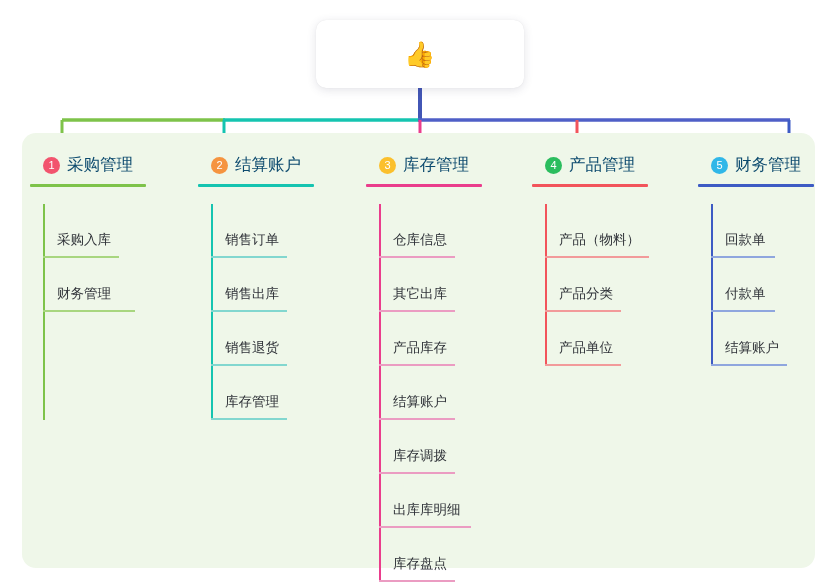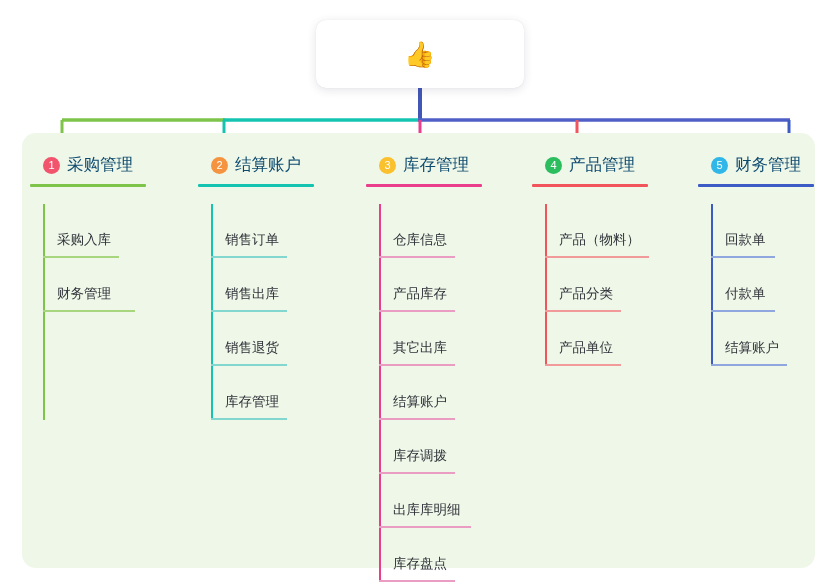--- a/index.html
+++ b/index.html
@@ -198,25 +198,25 @@
           <span class="col-title">库存管理</span>
         </div>
         <div class="col-rule" style="background: rgb(234, 61, 140); width: 116px;"></div>
         <div class="col-body" style="margin-top: 17px;">
           <div class="spine" style="background: rgb(234, 61, 140); height: 378px;"></div>
           <div class="leaf">
             <span class="leaf-text">仓库信息</span>
             <div class="leaf-rule" style="background: rgb(235, 156, 194); width: 76px;"></div>
           </div>
           <div class="leaf">
+            <span class="leaf-text">其它出库</span>
+            <div class="leaf-rule" style="background: rgb(235, 156, 194); width: 76px;"></div>
+          </div>
+          <div class="leaf">
             <span class="leaf-text">产品库存</span>
-            <div class="leaf-rule" style="background: rgb(235, 156, 194); width: 76px;"></div>
-          </div>
-          <div class="leaf">
-            <span class="leaf-text">其它出库</span>
             <div class="leaf-rule" style="background: rgb(235, 156, 194); width: 76px;"></div>
           </div>
           <div class="leaf">
             <span class="leaf-text">结算账户</span>
             <div class="leaf-rule" style="background: rgb(235, 156, 194); width: 76px;"></div>
           </div>
           <div class="leaf">
             <span class="leaf-text">库存调拨</span>
             <div class="leaf-rule" style="background: rgb(235, 156, 194); width: 76px;"></div>
           </div>

